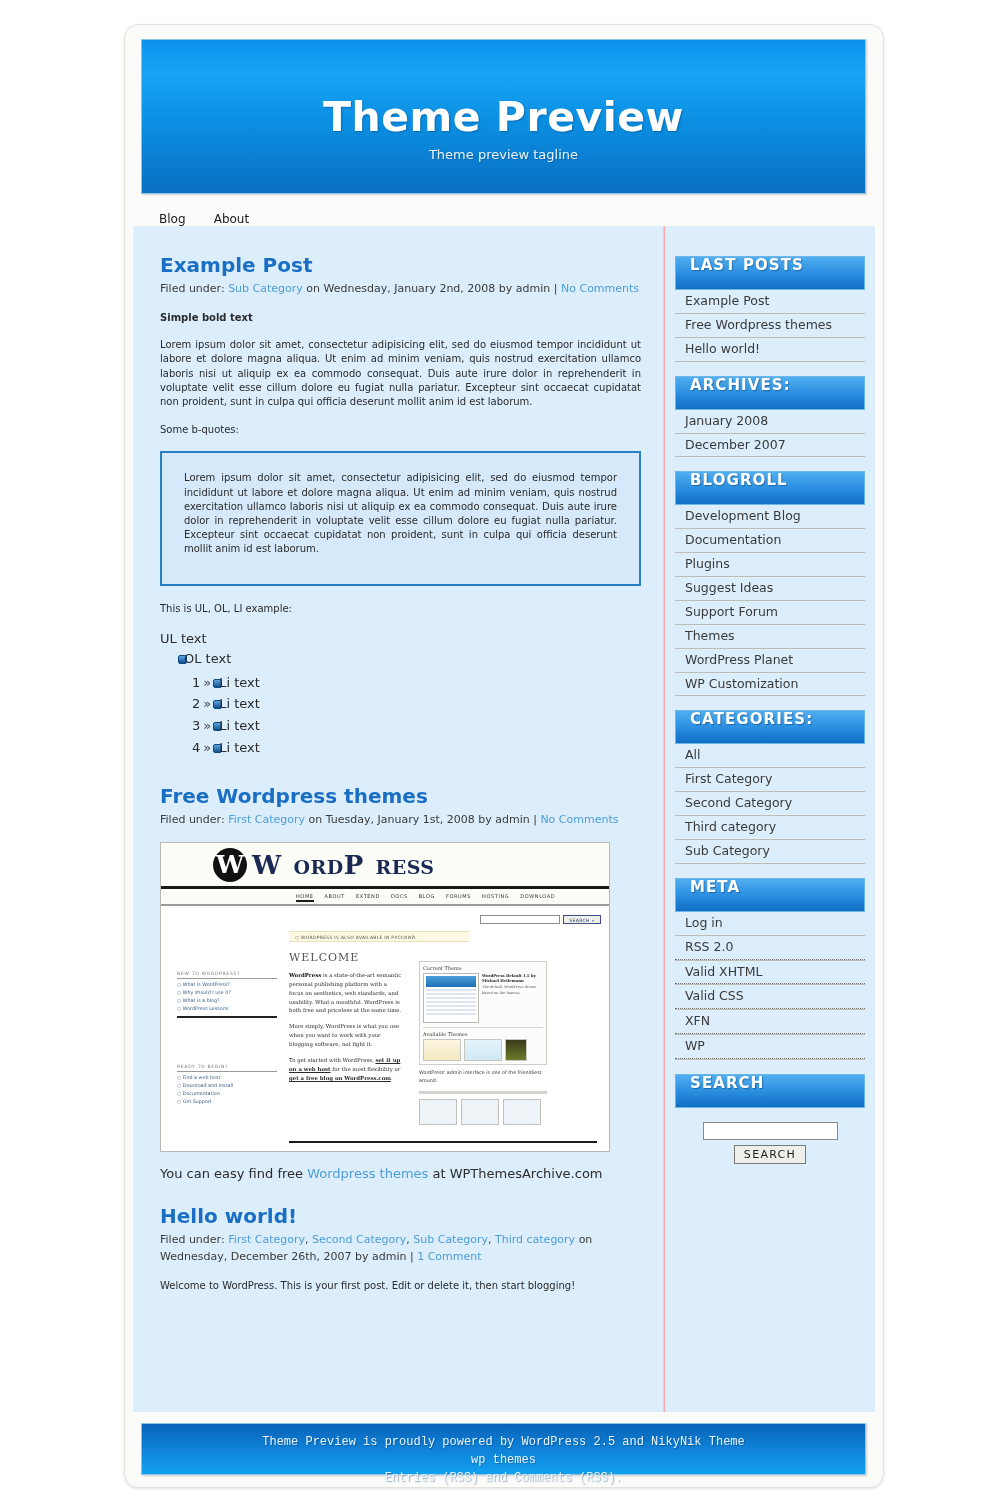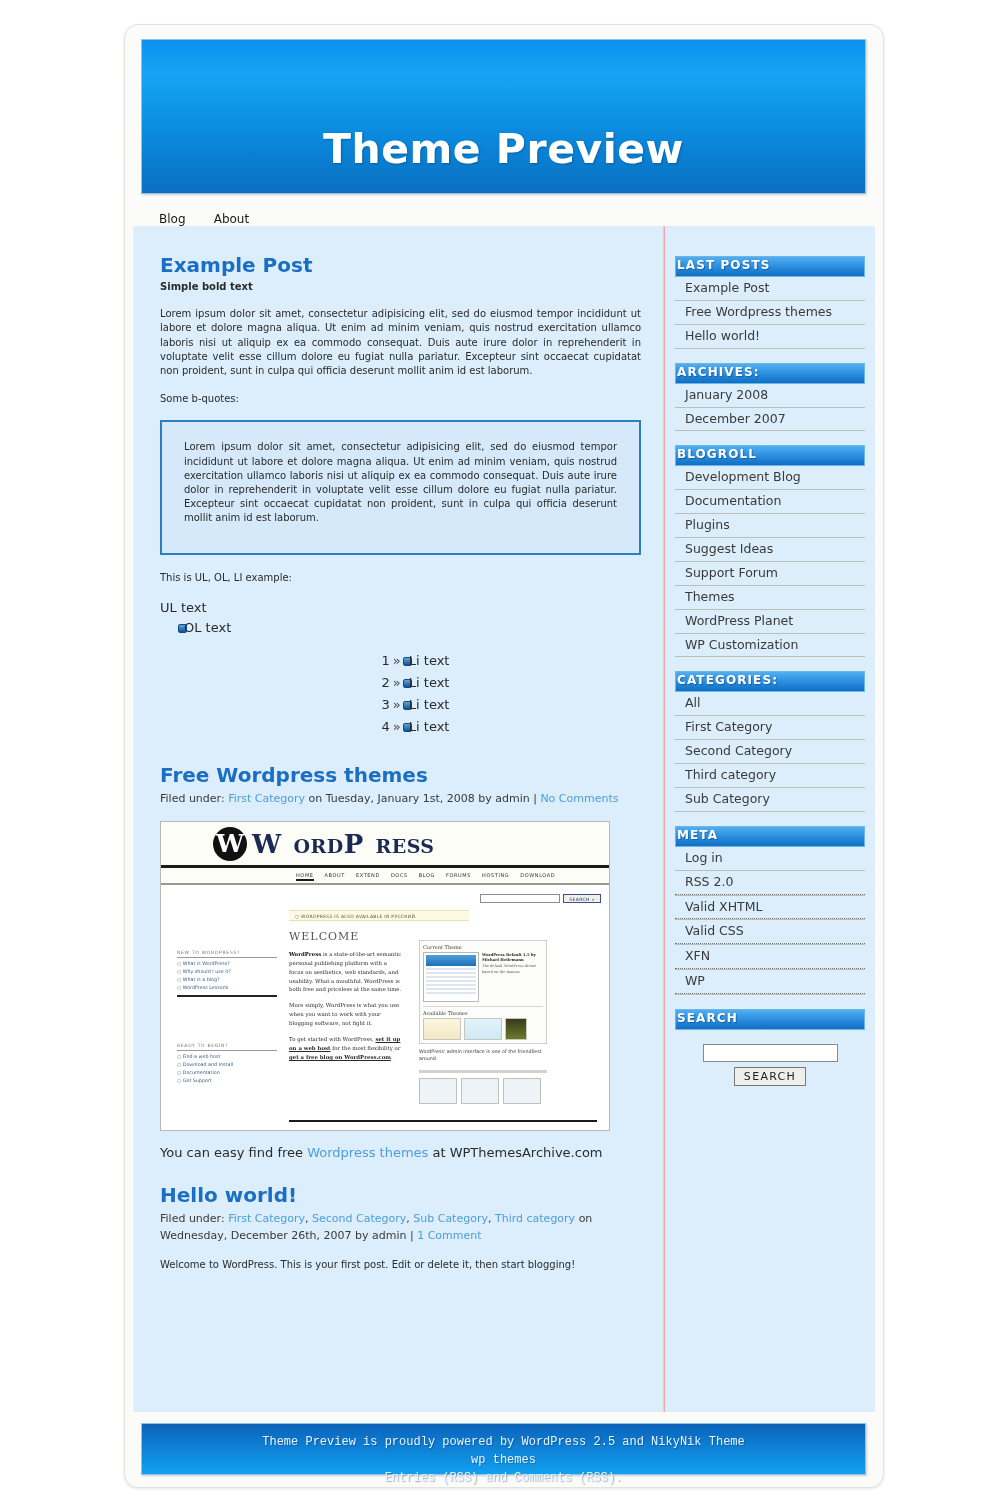--- a/index.html
+++ b/index.html
@@ -26,21 +26,21 @@
   
   #header-banner {
     position:absolute; left:16px; top:14px;
     width:725px; height:155px;
     background:linear-gradient(to bottom,#0b92ec 0%, #17a4f5 22%, #0b8ee2 55%, #0a6fc0 100%);
     border:1px solid #8fc6e8;
     box-shadow:1px 1px 2px rgba(0,0,0,0.18);
     text-align:center;
   }
   #blog-title {
-    margin:16px; padding-top:73px;
+    margin:0; padding-top:57px;
     font-size:41px; font-weight:bold;
     color:#ffffff; letter-spacing:0.5px;
     text-shadow:1px 1px 2px rgba(0,40,80,0.35);
     line-height:1.0;
   }
   #blog-tagline {
     margin:0; padding-top:9px;
     font-size:13px; color:#eaf6ff;
     text-shadow:1px 1px 1px rgba(0,40,80,0.3);
   }
@@ -112,21 +112,21 @@
     color:#2d7ec2;
     font-size:13px;
     line-height:1.42;
     text-align:justify;
   }
   blockquote p { margin:0; color:#2d7ec2; }
   
   .list-demo { margin:0 0 6px 0; font-size:13px; color:#2b2b2b; }
   .list-demo .ul-line { margin:0 0 2px 0; }
   .list-demo ul { list-style:none; margin:0; padding:0 0 0 18px; }
-  .list-demo ol { list-style:none; margin:12px; padding:0 0 0 18px; counter-reset:li;text-align:center; }
+  .list-demo ol { list-style:none; margin:2px; padding:0 0 0 18px; counter-reset:li; }
   .bullet-icon {
     display:inline-block; width:9px; height:9px;
     background:linear-gradient(to bottom,#5ba6e0,#12508f);
     border-radius:2px; border:1px solid #0d4a86;
     vertical-align:-1px;
     margin-right:-3px;
   }
   .list-demo li { line-height:1.68; }
   .list-demo ol li { padding-left:12px; }
   .ol-num { margin-right:3px; }
@@ -194,24 +194,24 @@
   .wp-cap { font-family:"DejaVu Sans", sans-serif; font-size:4.8px; color:#3a3a3a; margin-top:4px; line-height:1.6;}
   .wp-sep { border-top:3px solid #d3d3cd; margin:7px 0 5px 0;}
   .wp-shots { display:flex; gap:4px; }
   .wp-shots .s { width:38px; height:26px; border:1px solid #c0c0ba; background:#eef3f8; }
   .wp-bottomrule { position:absolute; left:128px; right:12px; bottom:8px; border-top:2px solid #1b1b1b;}
   .caption-line { font-size:13px; color:#2b2b2b; margin:0 0 16px 0;}
   .caption-line a { color:#4d9ed8; text-decoration:none; }
   
   .side-block { margin-bottom:14px; }
   .side-head {
-    height:21px; line-height:17px;
+    height:34px; line-height:17px;
     background:linear-gradient(to bottom,#51aef0 0%, #2f92e2 45%, #0f6fc4 100%);
-    color:#ffffff; font-size:12px; font-weight:bold;
-    letter-spacing:1.1px; padding-left:1px;
+    color:#ffffff; font-size:15px; font-weight:bold;
+    letter-spacing:1.1px; padding-left:14px;
     text-shadow:1px 1px 1px rgba(0,40,80,0.4);
     border:1px solid #6fb6e8;
   }
   .side-list { list-style:none; margin:0; padding:0; }
   .side-list li { border-bottom:1px solid #bdbdb8; }
   .side-list li a {
     display:block; padding:3px 0 3px 10px;
     font-size:12.5px; color:#3a3a3a; text-decoration:none;
     line-height:1.35;
   }
@@ -247,35 +247,43 @@
   }
   #footer-bar a { color:#eaf6ff; text-decoration:none; }
 </style>
 </head>
 <body>
 
 <div id="page-frame">
 
   <div id="header-banner">
     <h1 id="blog-title">Theme Preview</h1>
+    <p id="blog-tagline">Theme preview tagline</p>
   </div>
 
   <div id="nav-bar">
     <a href="#" class="nav-tab active">Blog</a>
     <a href="#" class="nav-tab">About</a>
   </div>
 
   <div id="content-band">
 
     <div id="content-col">
 
       <div class="post">
         <h2 class="post-title">
           <a href="#">Example Post</a>
         </h2>
+        <p class="post-meta">
+          <span>Filed under:</span>
+          <a href="#">Sub Category</a>
+          <span>on Wednesday, January 2nd, 2008 by admin</span>
+          <span>|</span>
+          <a href="#">No Comments</a>
+        </p>
         <div class="post-body">
           <p class="bold-lead">Simple bold text</p>
           <p>Lorem ipsum dolor sit amet, consectetur adipisicing elit, sed do eiusmod tempor incididunt ut labore et dolore magna aliqua. Ut enim ad minim veniam, quis nostrud exercitation ullamco laboris nisi ut aliquip ex ea commodo consequat. Duis aute irure dolor in reprehenderit in voluptate velit esse cillum dolore eu fugiat nulla pariatur. Excepteur sint occaecat cupidatat non proident, sunt in culpa qui officia deserunt mollit anim id est laborum.</p>
           <p class="plain">Some b-quotes:</p>
           <blockquote>
             <p>Lorem ipsum dolor sit amet, consectetur adipisicing elit, sed do eiusmod tempor incididunt ut labore et dolore magna aliqua. Ut enim ad minim veniam, quis nostrud exercitation ullamco laboris nisi ut aliquip ex ea commodo consequat. Duis aute irure dolor in reprehenderit in voluptate velit esse cillum dolore eu fugiat nulla pariatur. Excepteur sint occaecat cupidatat non proident, sunt in culpa qui officia deserunt mollit anim id est laborum.</p>
           </blockquote>
           <p class="plain">This is UL, OL, LI example:</p>
 
           <div class="list-demo">

